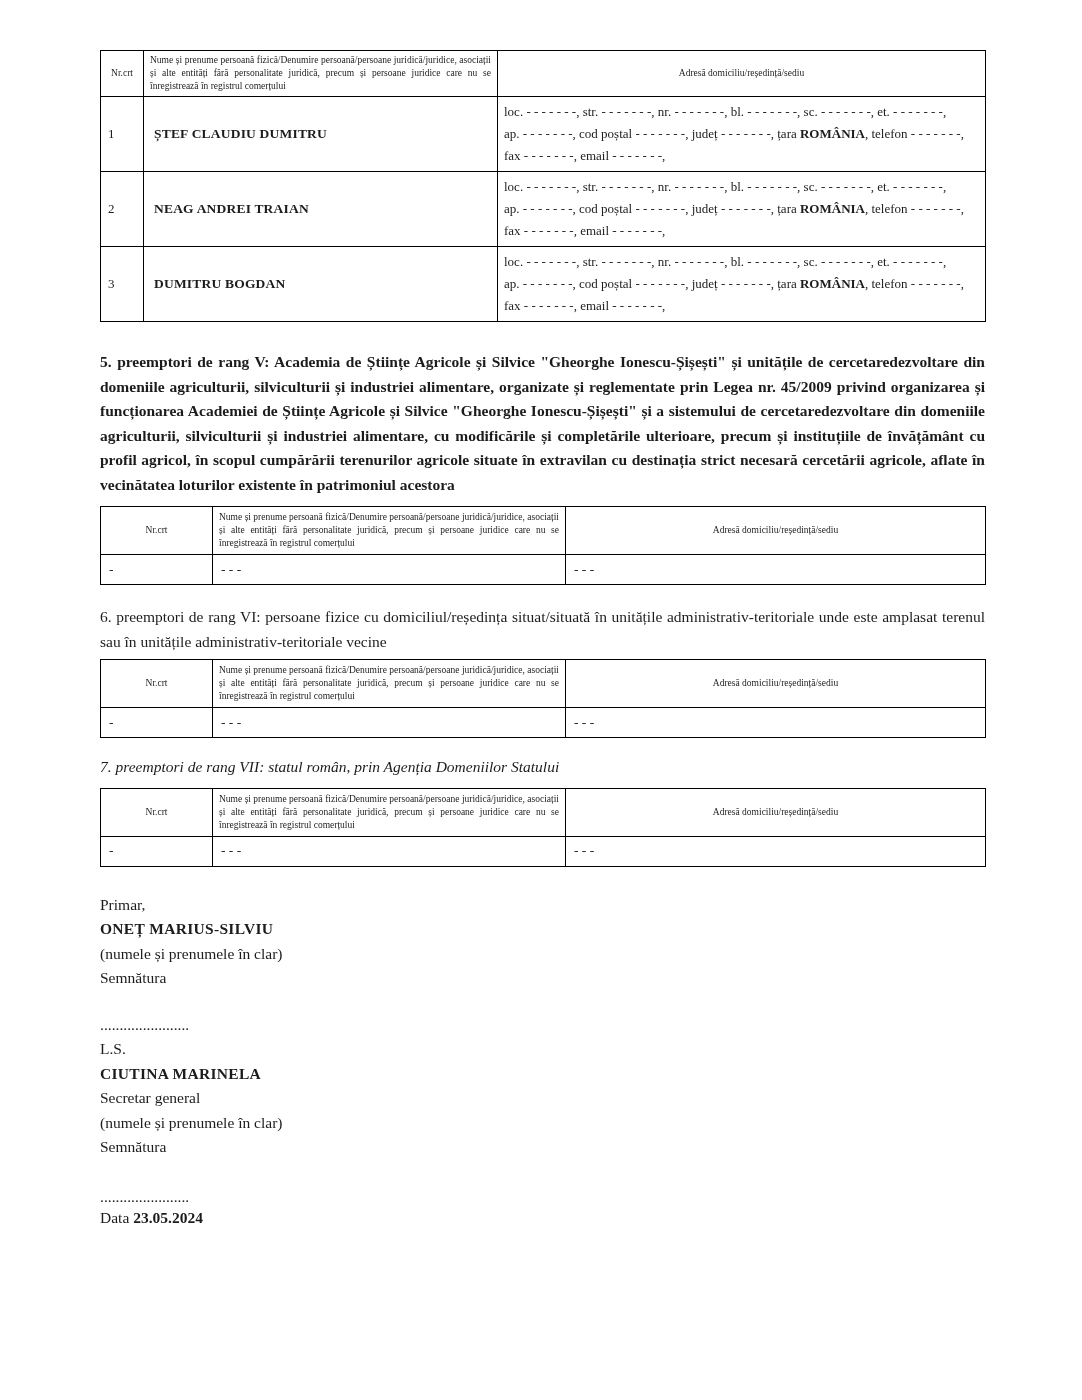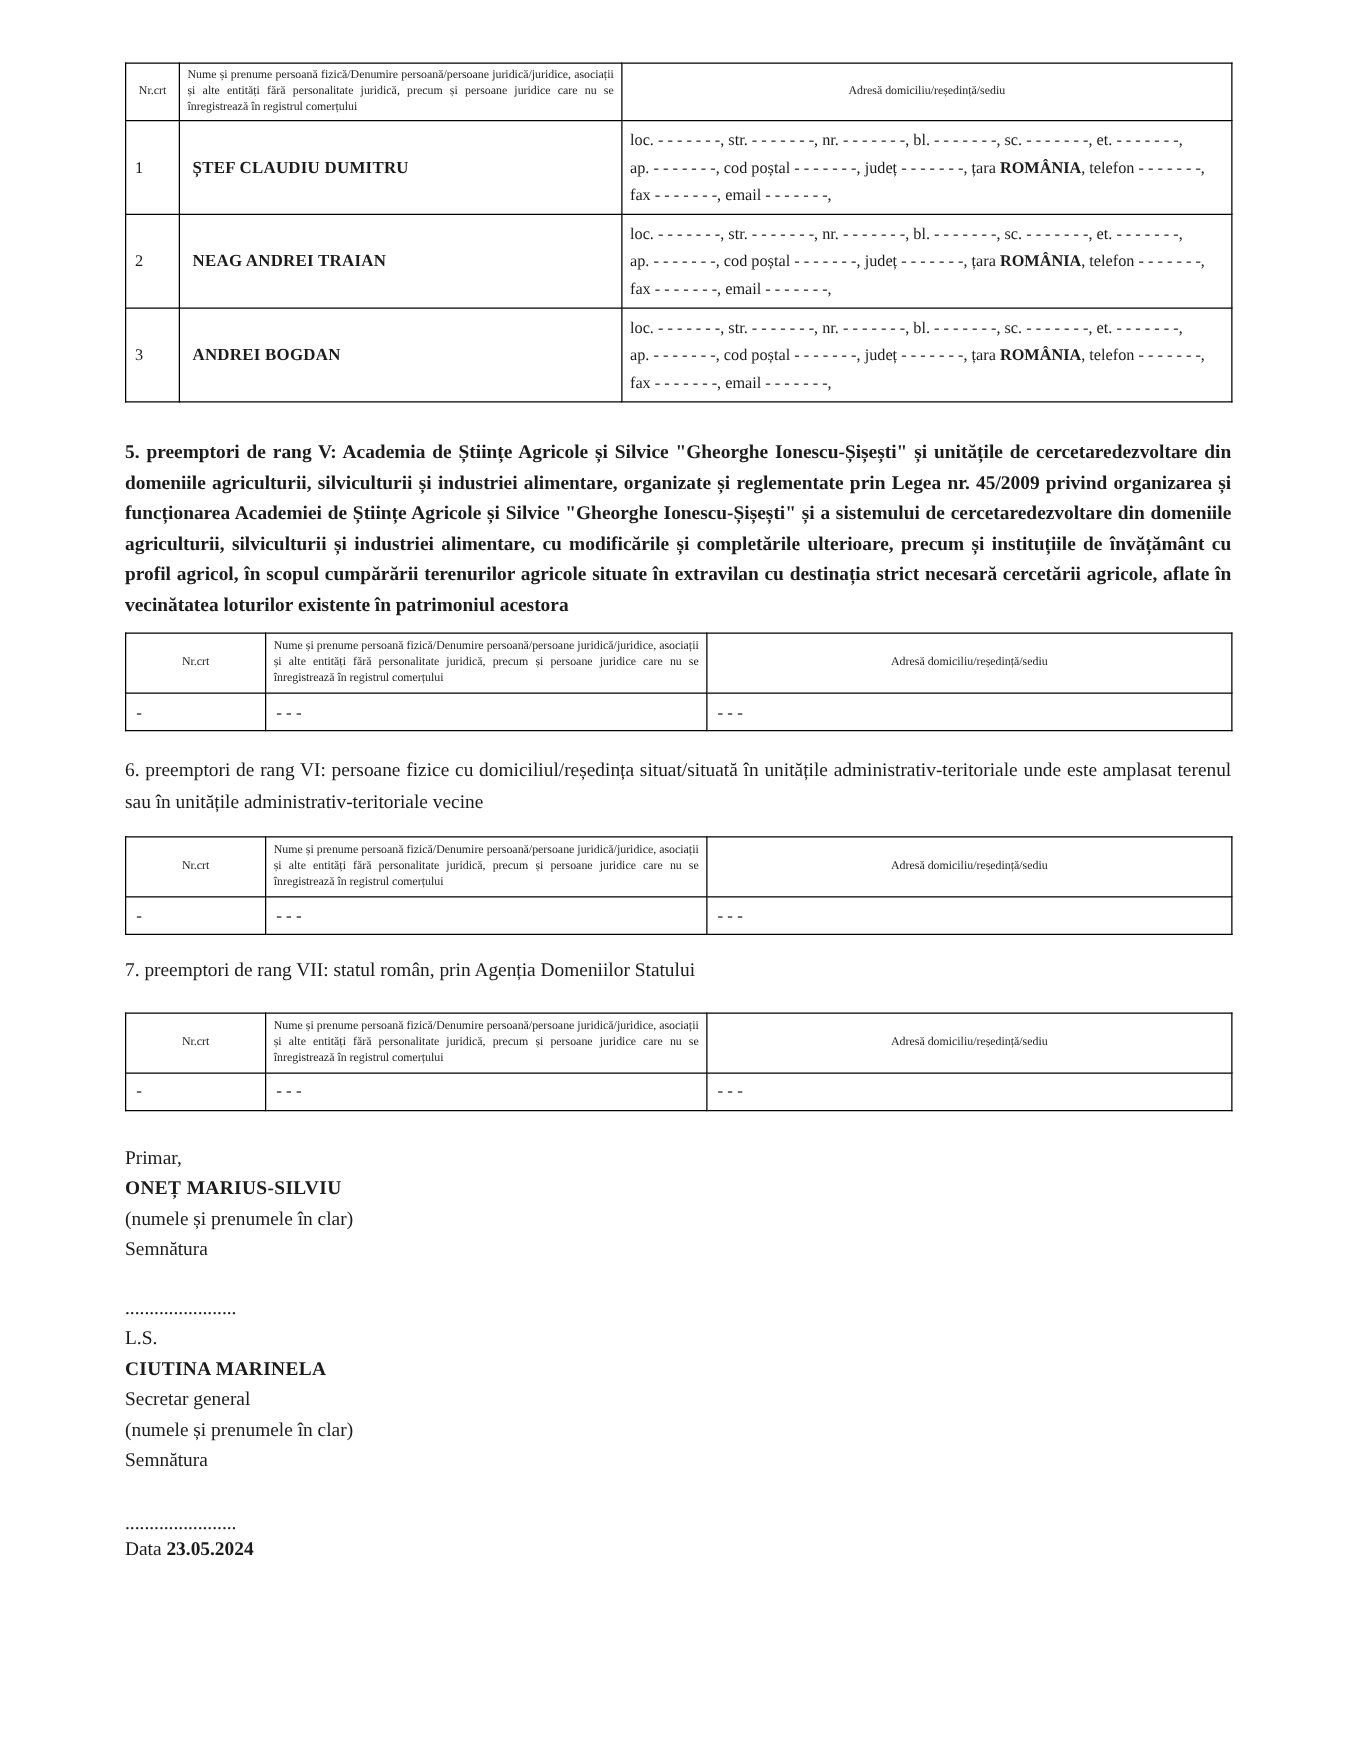--- a/index.html
+++ b/index.html
@@ -57,22 +57,22 @@
     font-size: 13.5px; vertical-align: middle; padding-left: 8px;
   }
 
   
   .para {
     font-size: 15.5px;
     line-height: 24.5px;
     text-align: justify;
   }
   .para-rank5 { margin: 28px 0 9px 0; font-weight: bold; }
-  .para-rank6 { margin: 20px 0 15px 0; }
-  .para-rank7 { margin: 17px 0 20px 0; }
+  .para-rank6 { margin: 20px 0 5px 0; }
+  .para-rank7 { margin: 17px 0 8px 0; font-style: italic; }
 
   
   .sig-block { margin-top: 26px; }
   .sig-line {
     text-align: left;
     font-size: 15.5px;
     line-height: 24.5px;
   }
   .sig-bold { font-weight: bold; letter-spacing: 0.3px; }
   .sig-gap1 { margin-top: 22px; }
@@ -112,21 +112,21 @@
       <td class="name-cell">NEAG ANDREI TRAIAN</td>
       <td class="addr-cell">
         <span>loc. - - - - - - -, str. - - - - - - -, nr. - - - - - - -, bl. - - - - - - -, sc. - - - - - - -, et. - - - - - - -,</span><br>
         <span>ap. - - - - - - -, cod poștal - - - - - - -, județ - - - - - - -, țara </span><b>ROMÂNIA</b><span>, telefon - - - - - - -,</span><br>
         <span>fax - - - - - - -, email - - - - - - -,</span>
       </td>
     </tr>
 
     <tr class="data-row">
       <td class="nr-cell">3</td>
-      <td class="name-cell">ANDREI BOGDAN</td>
+      <td class="name-cell">DUMITRU BOGDAN</td>
       <td class="addr-cell">
         <span>loc. - - - - - - -, str. - - - - - - -, nr. - - - - - - -, bl. - - - - - - -, sc. - - - - - - -, et. - - - - - - -,</span><br>
         <span>ap. - - - - - - -, cod poștal - - - - - - -, județ - - - - - - -, țara </span><b>ROMÂNIA</b><span>, telefon - - - - - - -,</span><br>
         <span>fax - - - - - - -, email - - - - - - -,</span>
       </td>
     </tr>
   </tbody>
     </table>
 
   <div class="para para-rank5">5. preemptori de rang V: Academia de Științe Agricole și Silvice "Gheorghe Ionescu-Șișești" și unitățile de cercetaredezvoltare din domeniile agriculturii, silviculturii și industriei alimentare, organizate și reglementate prin Legea nr. 45/2009 privind organizarea și funcționarea Academiei de Științe Agricole și Silvice "Gheorghe Ionescu-Șișești" și a sistemului de cercetaredezvoltare din domeniile agriculturii, silviculturii și industriei alimentare, cu modificările și completările ulterioare, precum și instituțiile de învățământ cu profil agricol, în scopul cumpărării terenurilor agricole situate în extravilan cu destinația strict necesară cercetării agricole, aflate în vecinătatea loturilor existente în patrimoniul acestora</div>

